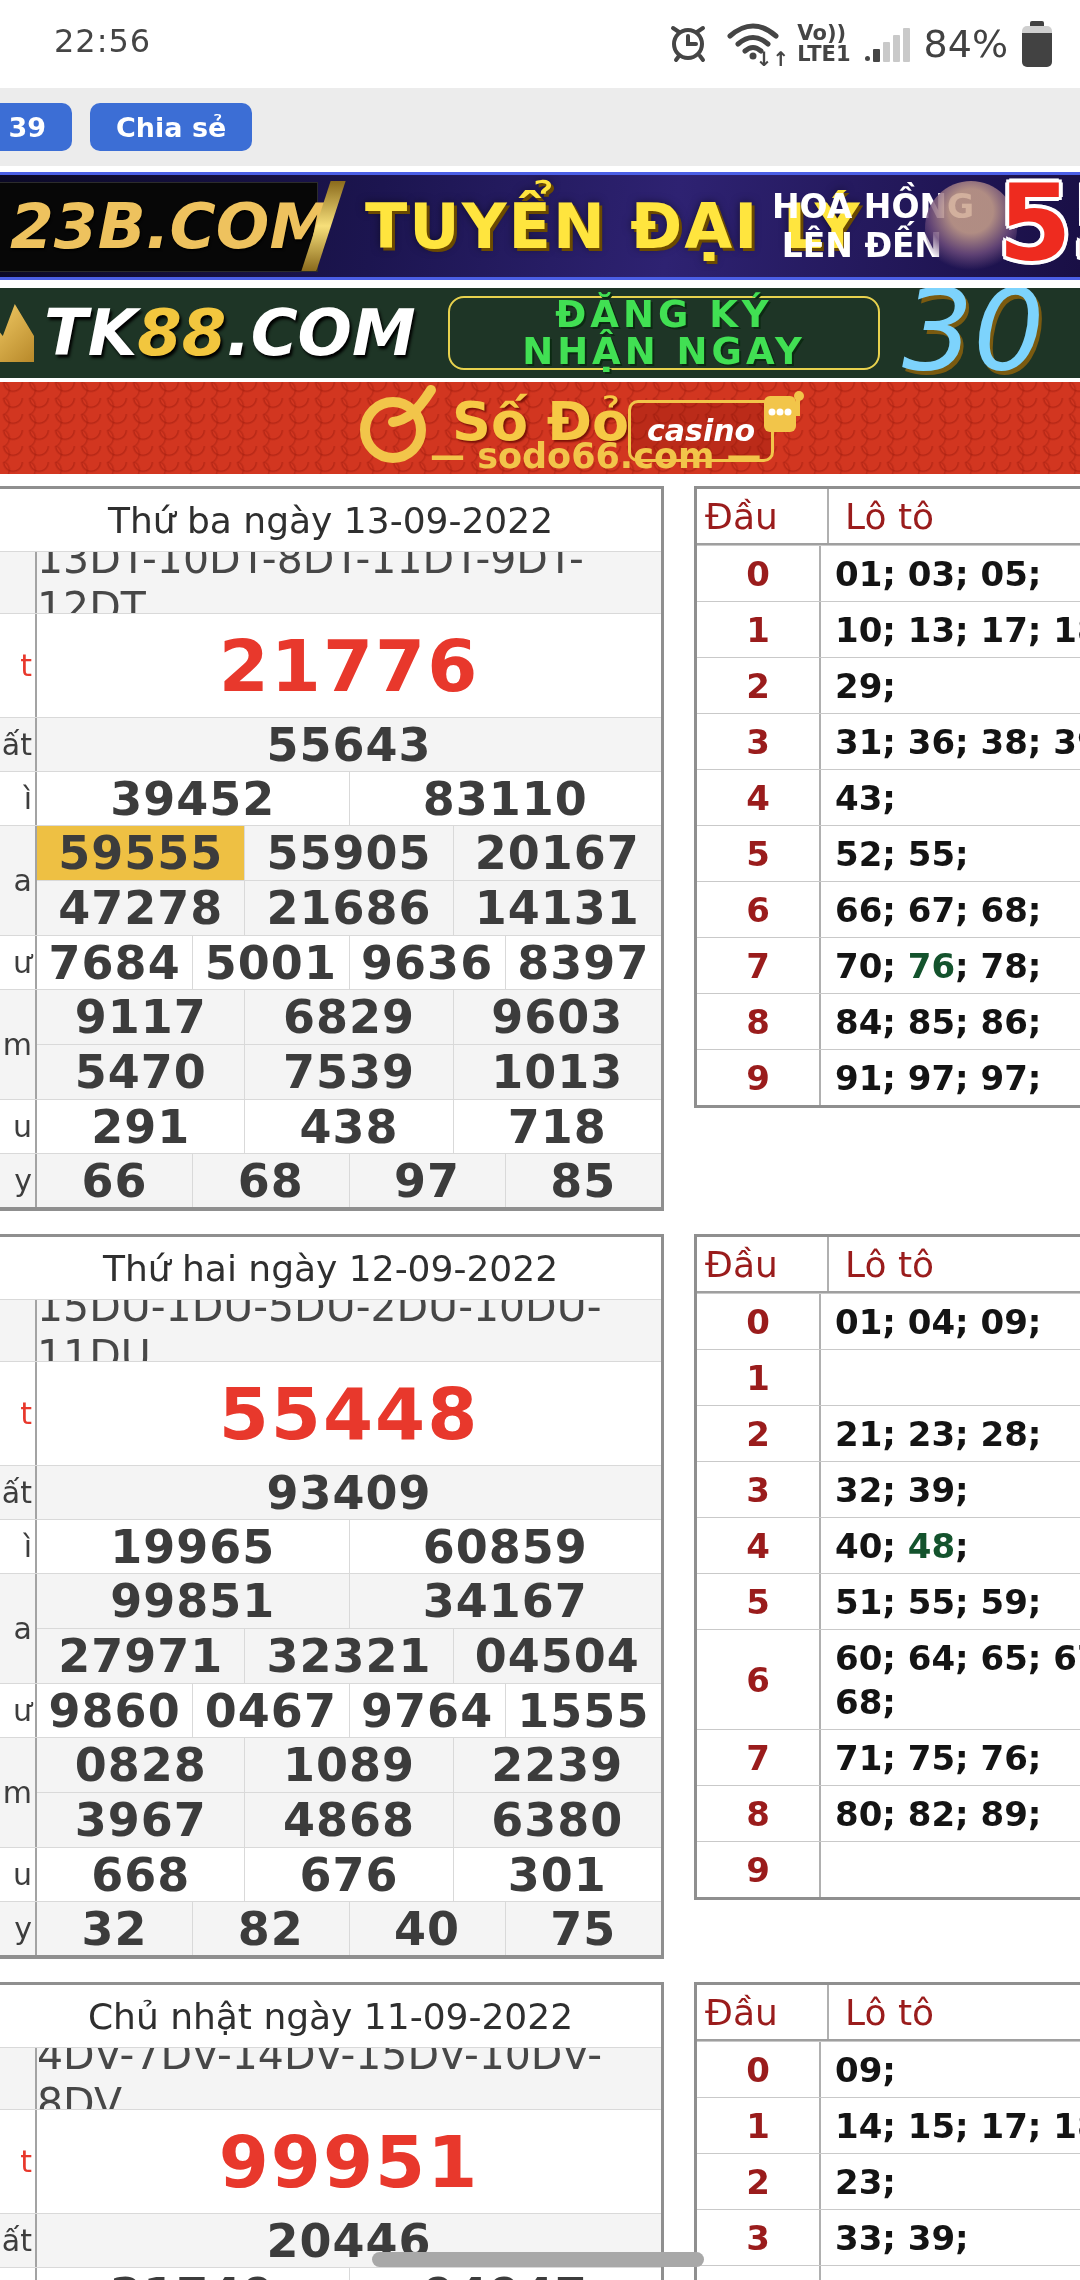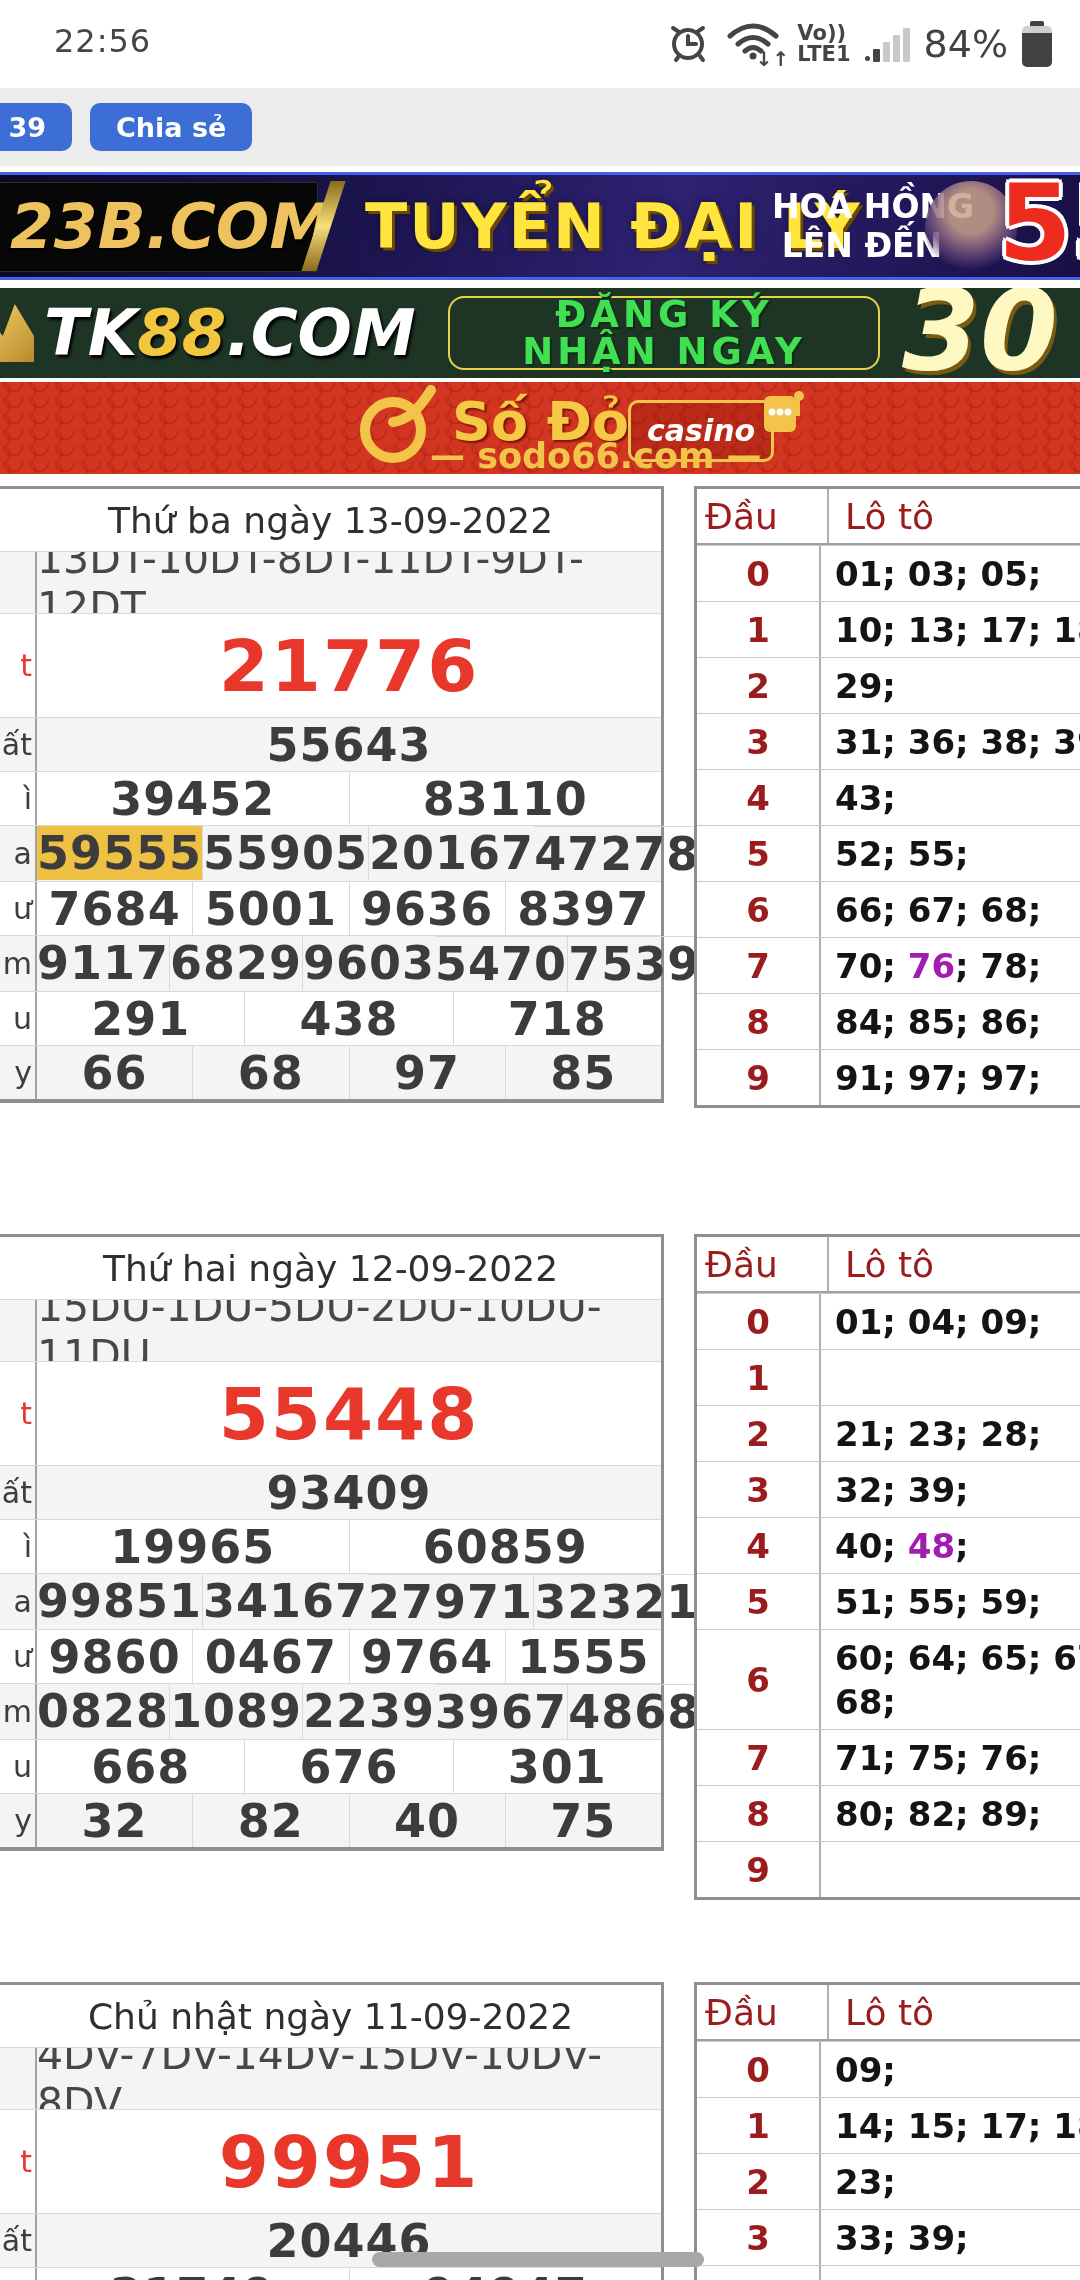--- a/index.html
+++ b/index.html
@@ -49,22 +49,22 @@
   #banner2{left:0;top:288px;width:1080px;height:90px;background:#1e3526;overflow:hidden}
   #b2crown{left:-14px;top:16px;width:48px;height:58px;background:linear-gradient(135deg,#f6d06a,#b8892a);
            clip-path:polygon(0 100%,0 20%,35% 55%,60% 0,100% 55%,100% 100%)}
   #b2site{left:44px;top:50%;transform:translateY(-50%);font-size:64px;font-weight:900;font-style:italic;
           color:#fff;white-space:nowrap;text-shadow:2px 3px 3px #000}
   #b2site .gold{color:#f2c63e}
   #b2box{left:448px;top:8px;width:428px;height:70px;border:2px solid #e8d24e;border-radius:16px;
          display:flex;flex-direction:column;align-items:center;justify-content:center}
   .b2line{font-size:37px;font-weight:900;color:#41e053;letter-spacing:4px;line-height:37px;white-space:nowrap;
           text-shadow:2px 2px 0 #0c2a12}
-  #b2promo{left:902px;top:50%;transform:translateY(-52%);font-size:112px;font-weight:700;font-style:italic;
-           color:#fef9c3;white-space:nowrap;text-shadow:3px 4px 0 #7a5a10}
+  #b2promo{left:902px;top:50%;transform:translateY(-52%);font-size:112px;font-weight:400;font-style:italic;
+           color:#7dd3fc;white-space:nowrap;text-shadow:3px 4px 0 #7a5a10}
 
   
   #banner3{left:0;top:382px;width:1080px;height:92px;background-color:#d23620;overflow:hidden;
     background-image:radial-gradient(circle at 50% 0,rgba(0,0,0,0) 8px,rgba(160,28,14,.55) 9px,rgba(160,28,14,0) 11px),
                      radial-gradient(circle at 0 50%,rgba(0,0,0,0) 8px,rgba(160,28,14,.45) 9px,rgba(160,28,14,0) 11px);
     background-size:26px 16px,26px 16px}
   #b3brand{left:452px;top:8px;font-size:54px;font-weight:800;color:#f6c945;white-space:nowrap;
            text-shadow:2px 2px 2px #7a1208}
   #b3badge{left:628px;top:18px;border:3px solid #f2c54a;border-radius:10px;background:rgba(120,10,5,.25);
            color:#fff;font-weight:700;font-style:italic;font-size:30px;padding:11px 16px;line-height:34px}
@@ -83,38 +83,38 @@
   .lab.red{color:#e8382c}
   .cells{flex:1;display:flex}
   .c{flex:1;display:flex;align-items:center;justify-content:center;font-weight:700;font-size:46px;
      color:#3c3c3c;letter-spacing:1px;overflow:hidden}
   .c + .c{border-left:1px solid #d9d9d9}
   .datecell{flex:1;display:flex;align-items:center;justify-content:center;font-size:36px;font-weight:500;color:#2f2f2f}
   .codecell{font-weight:400;font-size:41px;color:#474747;letter-spacing:0}
   .dbcell{font-size:72px;color:#e8382c;letter-spacing:2px}
   .hl{background:#eec043}
   .lgroup{display:flex;box-sizing:border-box}
-  .grows{flex:1;display:flex;flex-direction:row}
+  .grows{flex:1;display:flex;flex-direction:column}
   .grow{display:flex;height:54px}
   .grow + .grow{border-top:1px solid #d9d9d9}
 
   
   .rtable{left:694px;width:560px;background:#fff;box-sizing:border-box;
           border-top:3px solid #8f8f8f;border-left:3px solid #8f8f8f;border-bottom:3px solid #8f8f8f}
   .rt3{border-bottom:none;height:298px;overflow:hidden}
   .rrow{display:flex;height:56px;box-sizing:border-box}
   .rrow + .rrow{border-top:1px solid #c9c9c9}
   .rhead{border-bottom:2px solid #9f9f9f}
   .dau{flex:0 0 122px;border-right:2px solid #b0b0b0;display:flex;align-items:center;justify-content:center;
        font-size:34px;font-weight:700;color:#9a1c1c}
   .dauh{justify-content:flex-start;padding-left:8px;font-weight:500;font-size:36px}
   .lotoh{flex:1;display:flex;align-items:center;padding-left:16px;font-size:36px;font-weight:500;color:#9a1c1c}
   .loto-val{flex:1;display:flex;align-items:center;padding-left:14px;font-size:34px;font-weight:700;color:#141414;
             white-space:pre-wrap;line-height:44px}
-  .loto-val .redn{color:#a21caf}
+  .loto-val .redn{color:#14532d}
   .tall{height:100px}
 
   
   #hscroll{left:372px;top:2252px;width:332px;height:15px;border-radius:8px;background:#a8a8a8}
 </style>
 </head>
 <body>
 
 <div class="abs" id="statusbar">
   <div class="abs" id="time">22:56</div>

